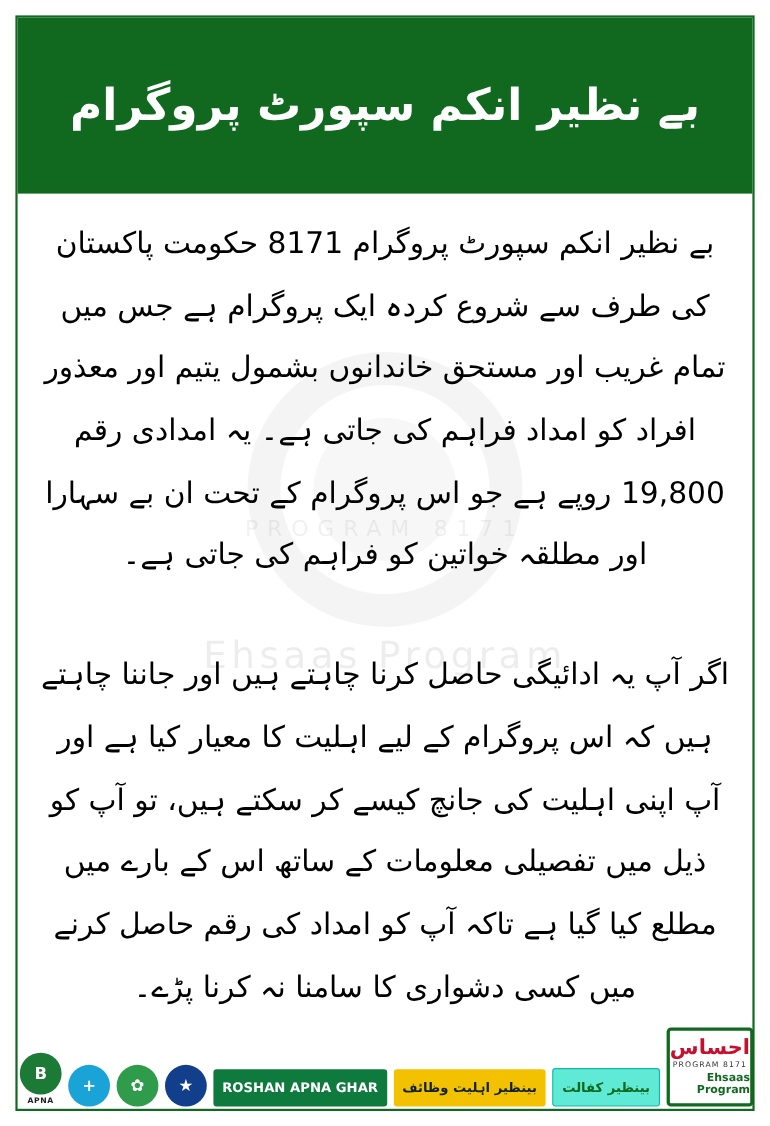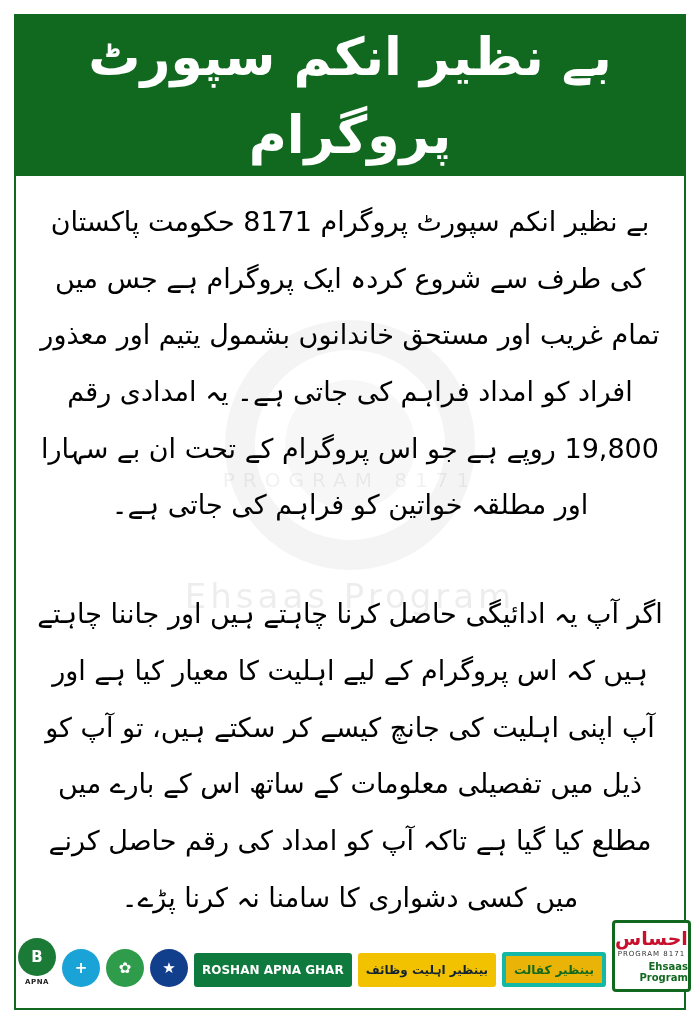--- a/index.html
+++ b/index.html
@@ -42,21 +42,21 @@
     height: 160px;
     background: #11691f;
     display: flex;
     align-items: center;
     justify-content: center;
     box-sizing: border-box;
   }
   .header-title {
     color: #ffffff;
     font-family: "DejaVu Sans", sans-serif;
-    font-size: 52px;
+    font-size: 40px;
     line-height: 1.5;
     font-weight: bold;
     text-align: center;
     direction: rtl;
     padding: 0 18px;
     letter-spacing: 0px;
   }
 
   
   .watermark {
@@ -133,21 +133,21 @@
 
   
   .footer {
     position: absolute;
     left: 10px;
     right: 10px;
     bottom: 10px;
     height: 100px;
     display: flex;
     flex-direction: row-reverse;
-    align-items: center;
+    align-items: flex-end;
     justify-content: flex-start;
     gap: 6px;
     z-index: 3;
   }
   .ehsaas-logo {
     width: 112px;
     height: 72px;
     border: 3px solid #11691f;
     border-radius: 4px;
     background: #ffffff;
@@ -220,23 +220,23 @@
     white-space: nowrap;
   }
   .pill-green {
     background: #0f7a3d;
   }
   .pill-yellow {
     background: #f2c200;
     color: #123;
   }
   .pill-white {
-    background: #eab308;
+    background: #5eead4;
     color: #11691f;
-    border: 4px solid #14b8a6;
+    border: 1px solid #14b8a6;
     margin-top: 27px;
   }
 </style>
 </head>
 <body>
 
 <div class="poster">
 
   <div class="frame"></div>
 

